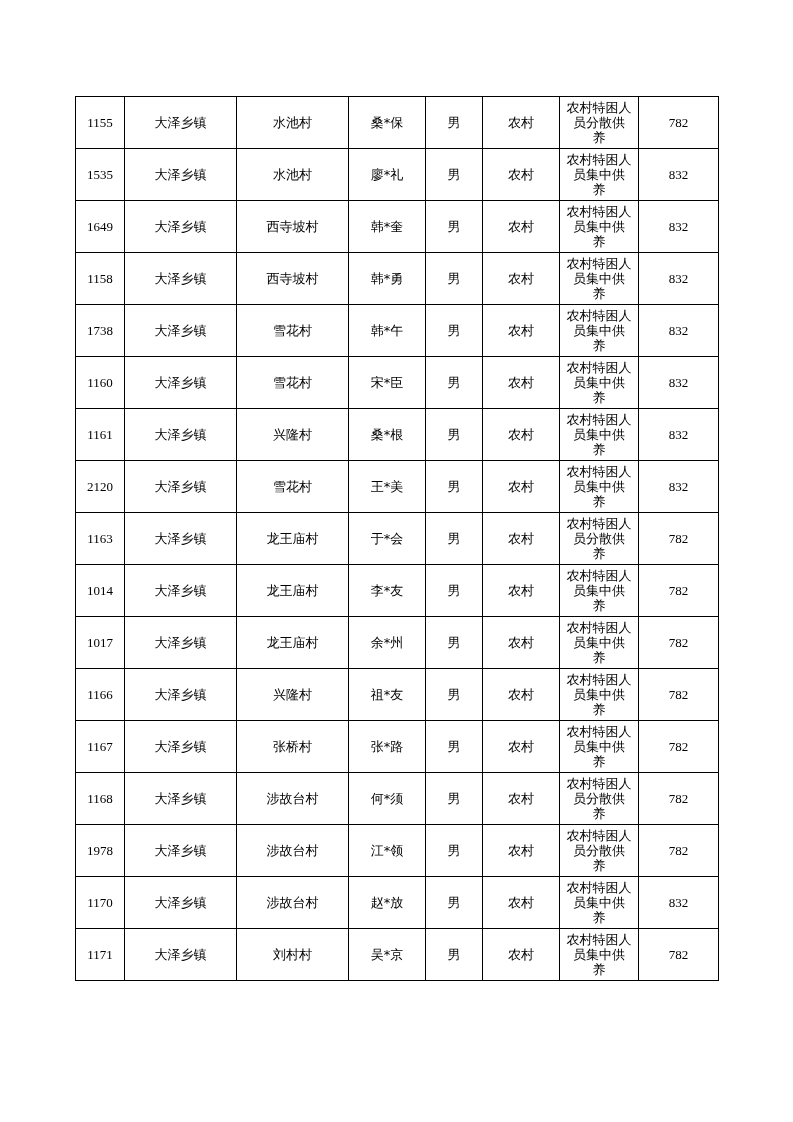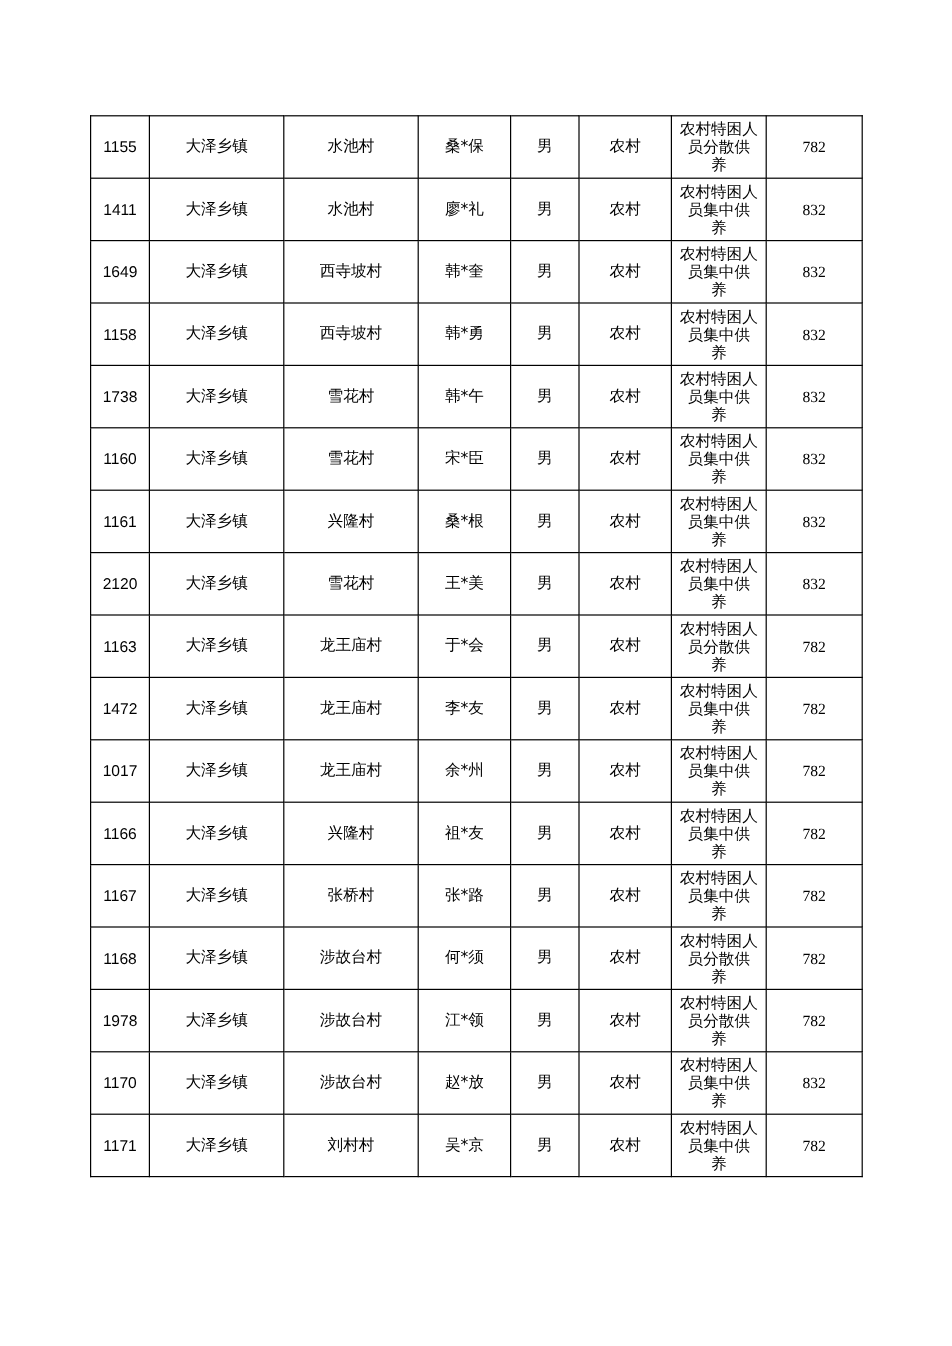--- a/index.html
+++ b/index.html
@@ -42,39 +42,39 @@
   col.c-id    { width: 49px; }
   col.c-town  { width: 112px; }
   col.c-vill  { width: 112px; }
   col.c-name  { width: 77px; }
   col.c-sex   { width: 57px; }
   col.c-type  { width: 77px; }
   col.c-cat   { width: 79px; }
   col.c-amt   { width: 80px; }
 
   td.cell-id {
-    font-family: Liberation Sans, sans-serif;
+    font-family: Liberation Serif, serif;
     font-size: 13.5px;
   }
   td.cell-cn {
     font-family: "DejaVu Sans", "Liberation Sans", sans-serif;
     font-size: 12.5px;
   }
   td.cell-cat {
     font-family: "DejaVu Sans", "Liberation Sans", sans-serif;
     font-size: 11px;
     line-height: 1.12;
     padding: 1px 0;
   }
   td.cell-amt {
     font-family: "Liberation Serif", "DejaVu Serif", serif;
     font-size: 13.5px;
   }
   tr.data-row { height: 52px; }
-  .cat-lines { display: block; font-family: Liberation Serif, serif; }
+  .cat-lines { display: block; }
 </style>
 </head>
 <body>
 
 <div class="page">
   <div class="table-wrap">
     <table class="data-table">
       <colgroup>
         <col class="c-id">
           <col class="c-town">
@@ -94,21 +94,21 @@
             <td class="cell-cn">男</td>
             <td class="cell-cn">农村</td>
             <td class="cell-cat">
               <span class="cat-lines">农村特困人</span>
               <span class="cat-lines">员分散供</span>
               <span class="cat-lines">养</span>
             </td>
             <td class="cell-amt">782</td>
           </tr>
           <tr class="data-row">
-            <td class="cell-id">1411</td>
+            <td class="cell-id">1535</td>
             <td class="cell-cn">大泽乡镇</td>
             <td class="cell-cn">水池村</td>
             <td class="cell-cn">廖*礼</td>
             <td class="cell-cn">男</td>
             <td class="cell-cn">农村</td>
             <td class="cell-cat">
               <span class="cat-lines">农村特困人</span>
               <span class="cat-lines">员集中供</span>
               <span class="cat-lines">养</span>
             </td>
@@ -206,21 +206,21 @@
             <td class="cell-cn">男</td>
             <td class="cell-cn">农村</td>
             <td class="cell-cat">
               <span class="cat-lines">农村特困人</span>
               <span class="cat-lines">员分散供</span>
               <span class="cat-lines">养</span>
             </td>
             <td class="cell-amt">782</td>
           </tr>
           <tr class="data-row">
-            <td class="cell-id">1472</td>
+            <td class="cell-id">1014</td>
             <td class="cell-cn">大泽乡镇</td>
             <td class="cell-cn">龙王庙村</td>
             <td class="cell-cn">李*友</td>
             <td class="cell-cn">男</td>
             <td class="cell-cn">农村</td>
             <td class="cell-cat">
               <span class="cat-lines">农村特困人</span>
               <span class="cat-lines">员集中供</span>
               <span class="cat-lines">养</span>
             </td>

